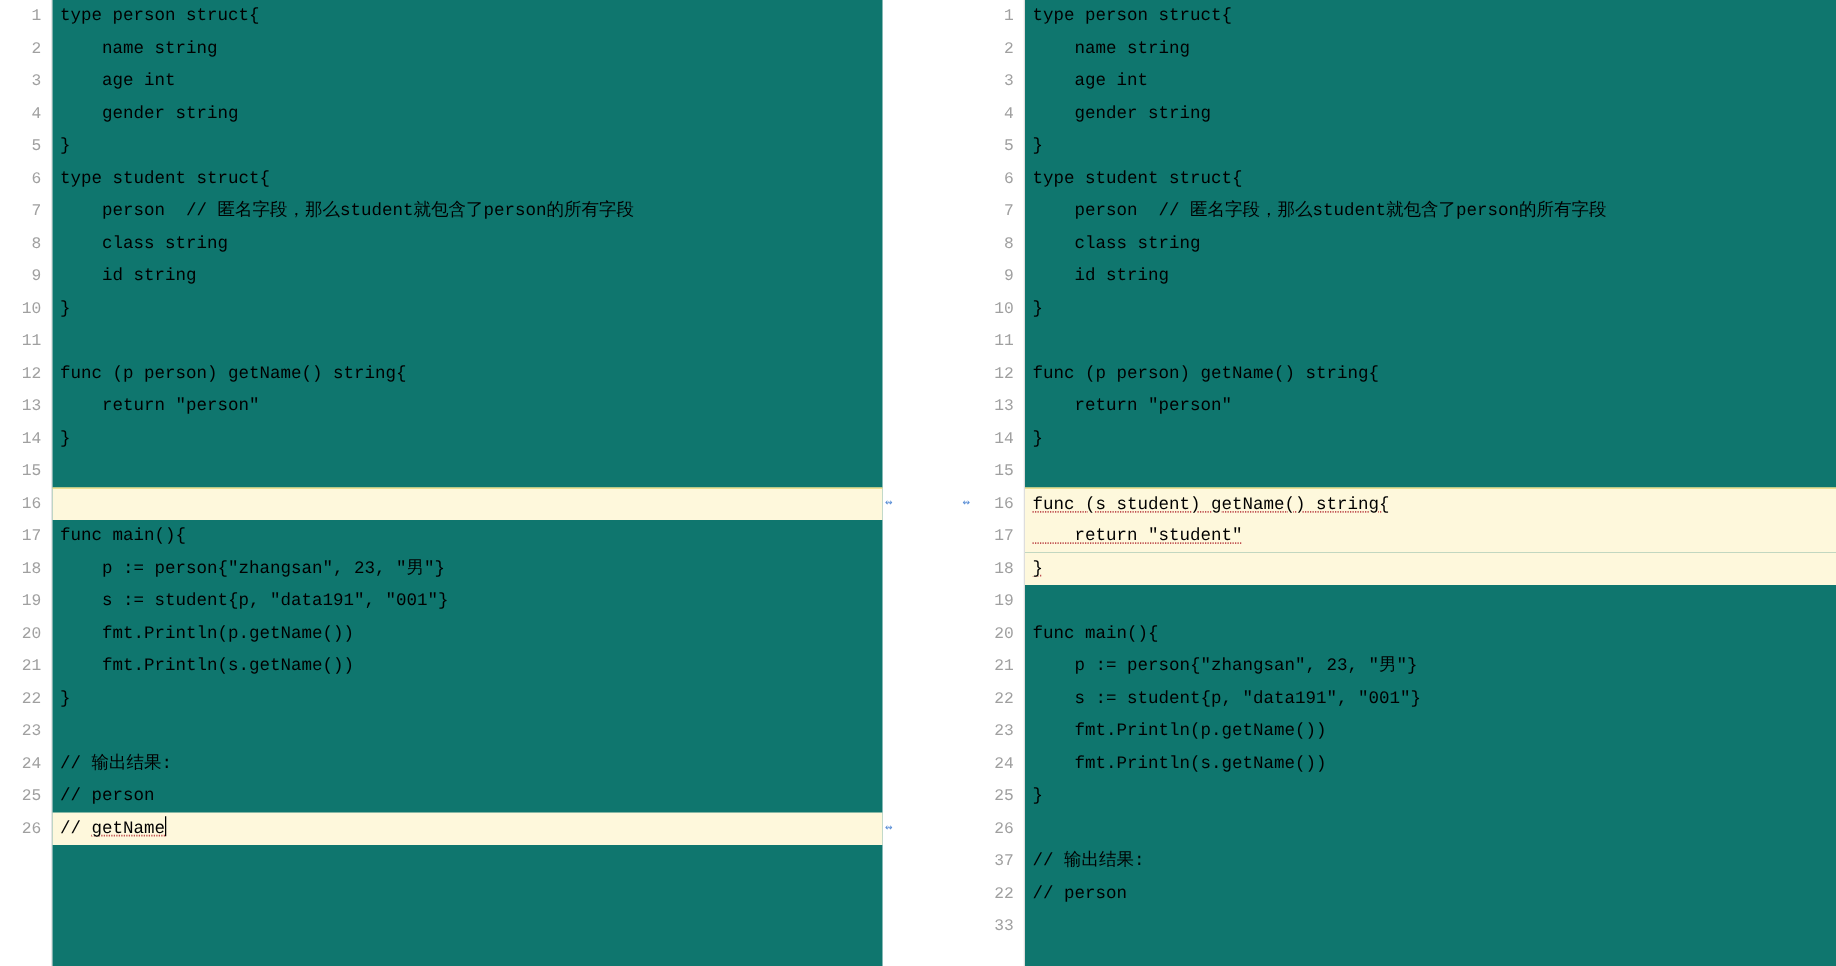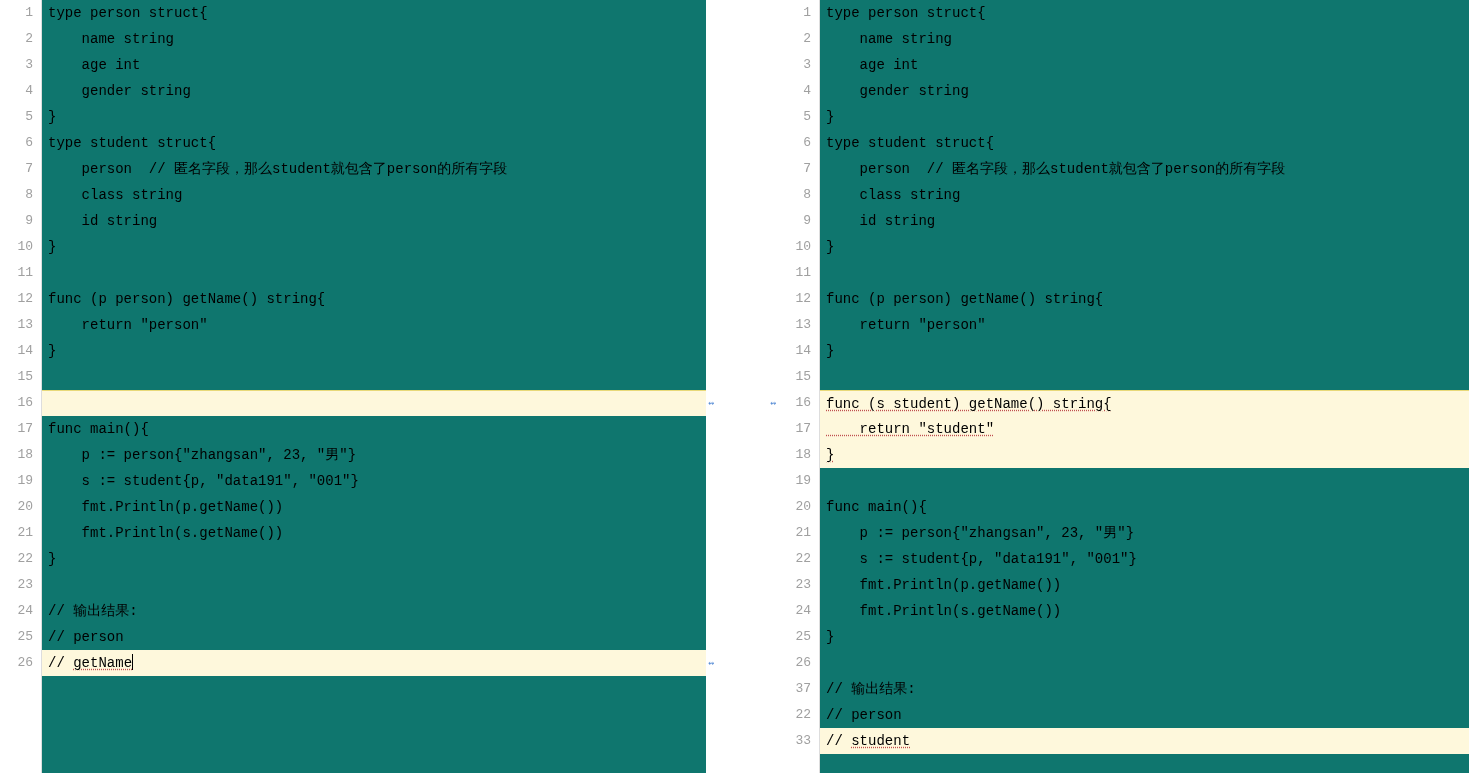--- a/index.html
+++ b/index.html
@@ -198,15 +198,14 @@
       <div class="line "></div>
       <div class="line ">func main(){</div>
       <div class="line ">    p := person{"zhangsan", 23, "男"}</div>
       <div class="line ">    s := student{p, "data191", "001"}</div>
       <div class="line ">    fmt.Println(p.getName())</div>
       <div class="line ">    fmt.Println(s.getName())</div>
       <div class="line ">}</div>
       <div class="line "></div>
       <div class="line ">// 输出结果:</div>
       <div class="line ">// person</div>
-      <div class="line hl-yellow-mod"><span>// </span><span class="diff-add">student</span></div>
     </div>
 </div>
 
 </body></html>

